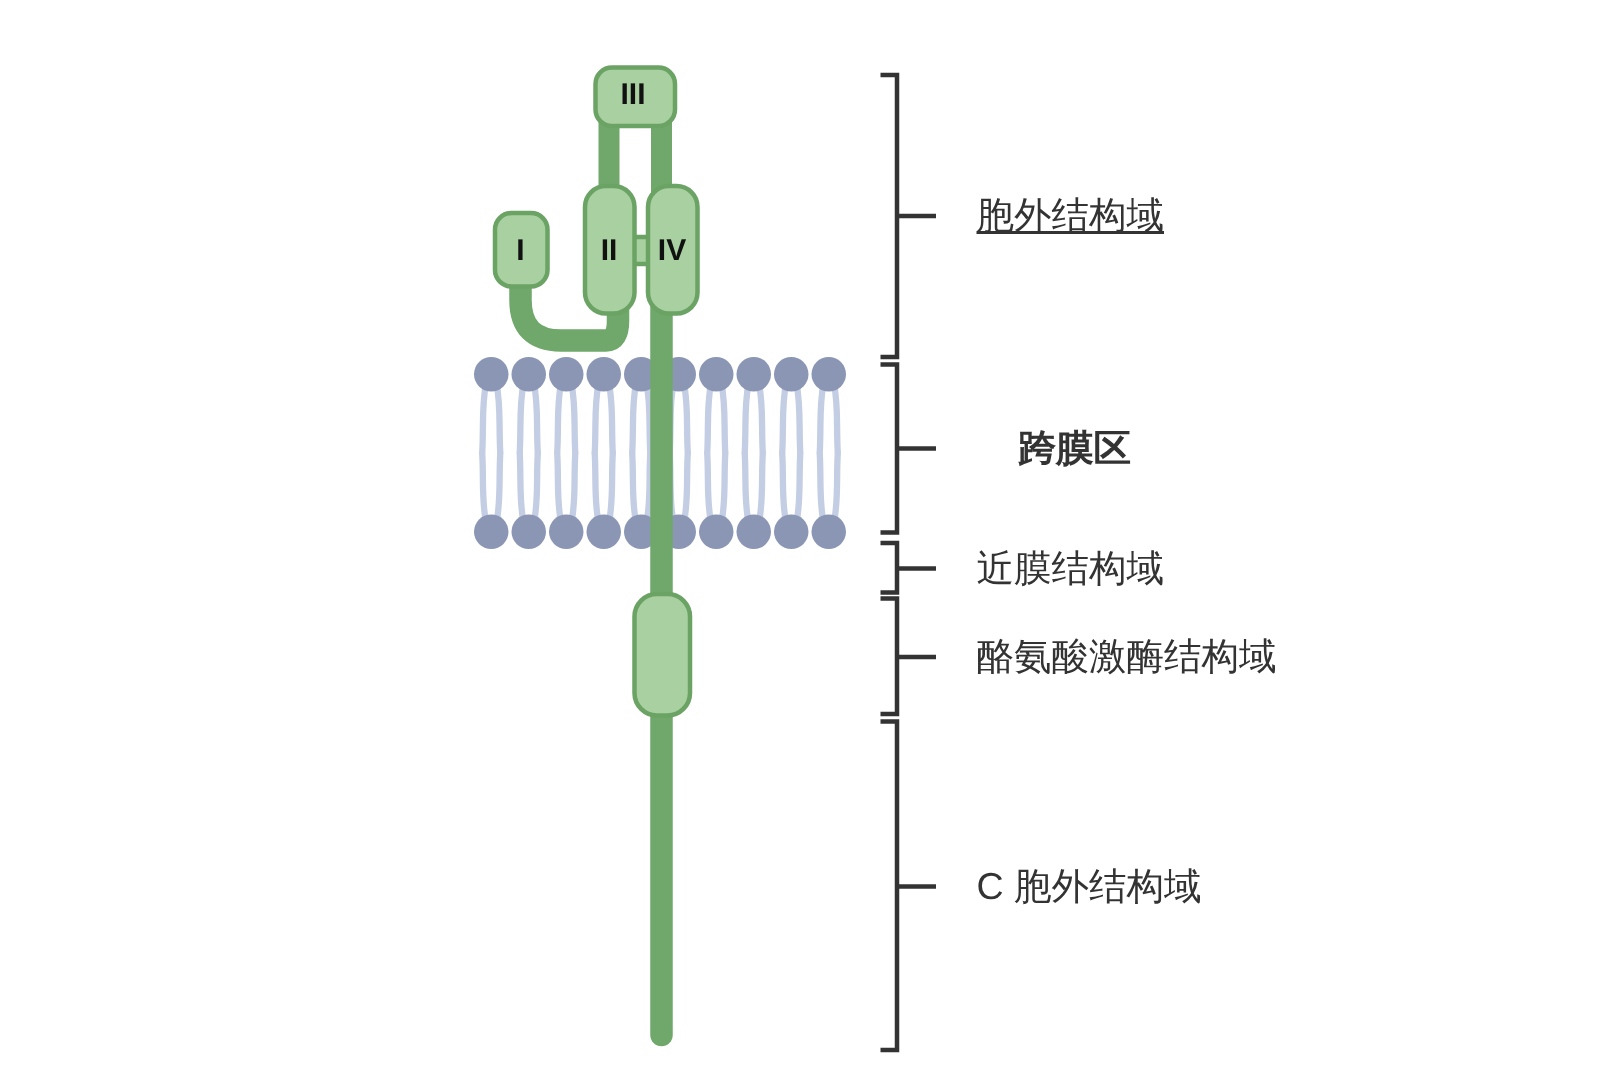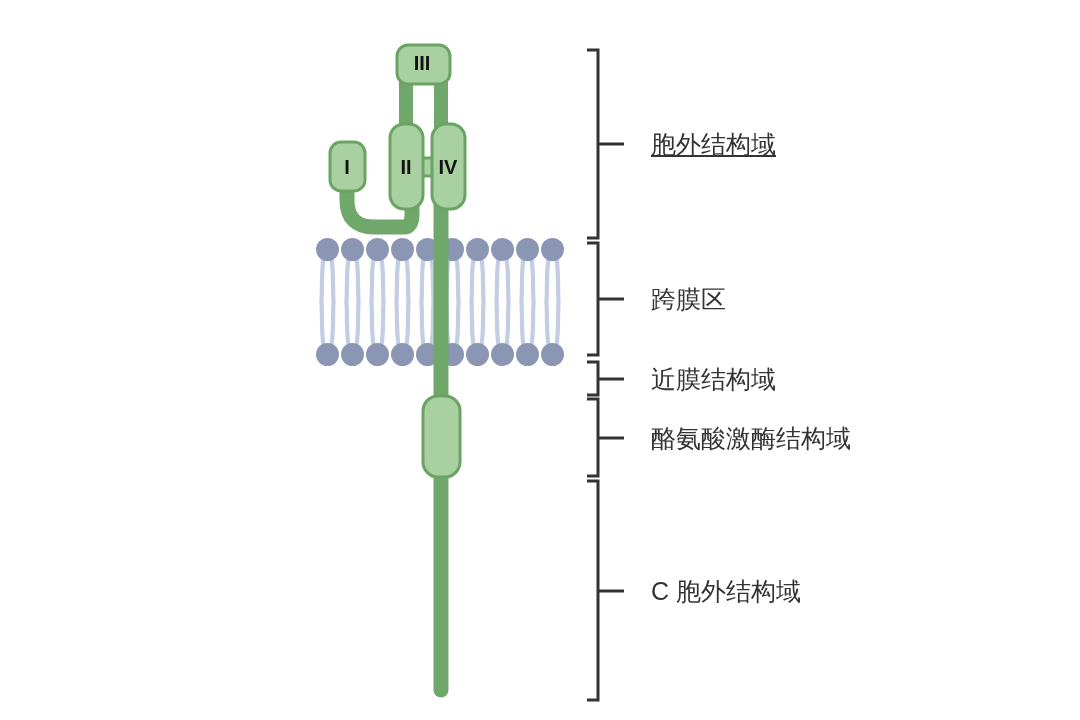--- a/index.html
+++ b/index.html
@@ -198,19 +198,19 @@
         <g>
           <path d="M 587 481 L 598 481 L 598 700 L 587 700" stroke="#333333" stroke-width="3" fill="none" stroke-linecap="butt"></path>
           <line x1="598" y1="591" x2="624" y2="591" stroke="#333333" stroke-width="3"></line>
         </g>
       </g>
 
   </svg>
 
   <div id="labels-layer">
       <div class="label" style="left: 651px; top: 132px; text-decoration: underline;">胞外结构域</div>
-      <div class="label" style="left: 651px; top: 287px;">跨膜区</div>
+      <div class="label" style="left: 679px; top: 287px; font-weight: bold;">跨膜区</div>
       <div class="label" style="left: 651px; top: 367px;">近膜结构域</div>
       <div class="label" style="left: 651px; top: 426px;">酪氨酸激酶结构域</div>
       <div class="label" style="left: 651px; top: 579px;">C 胞外结构域</div>
     </div>
 
 </div>
 
 </body></html>

